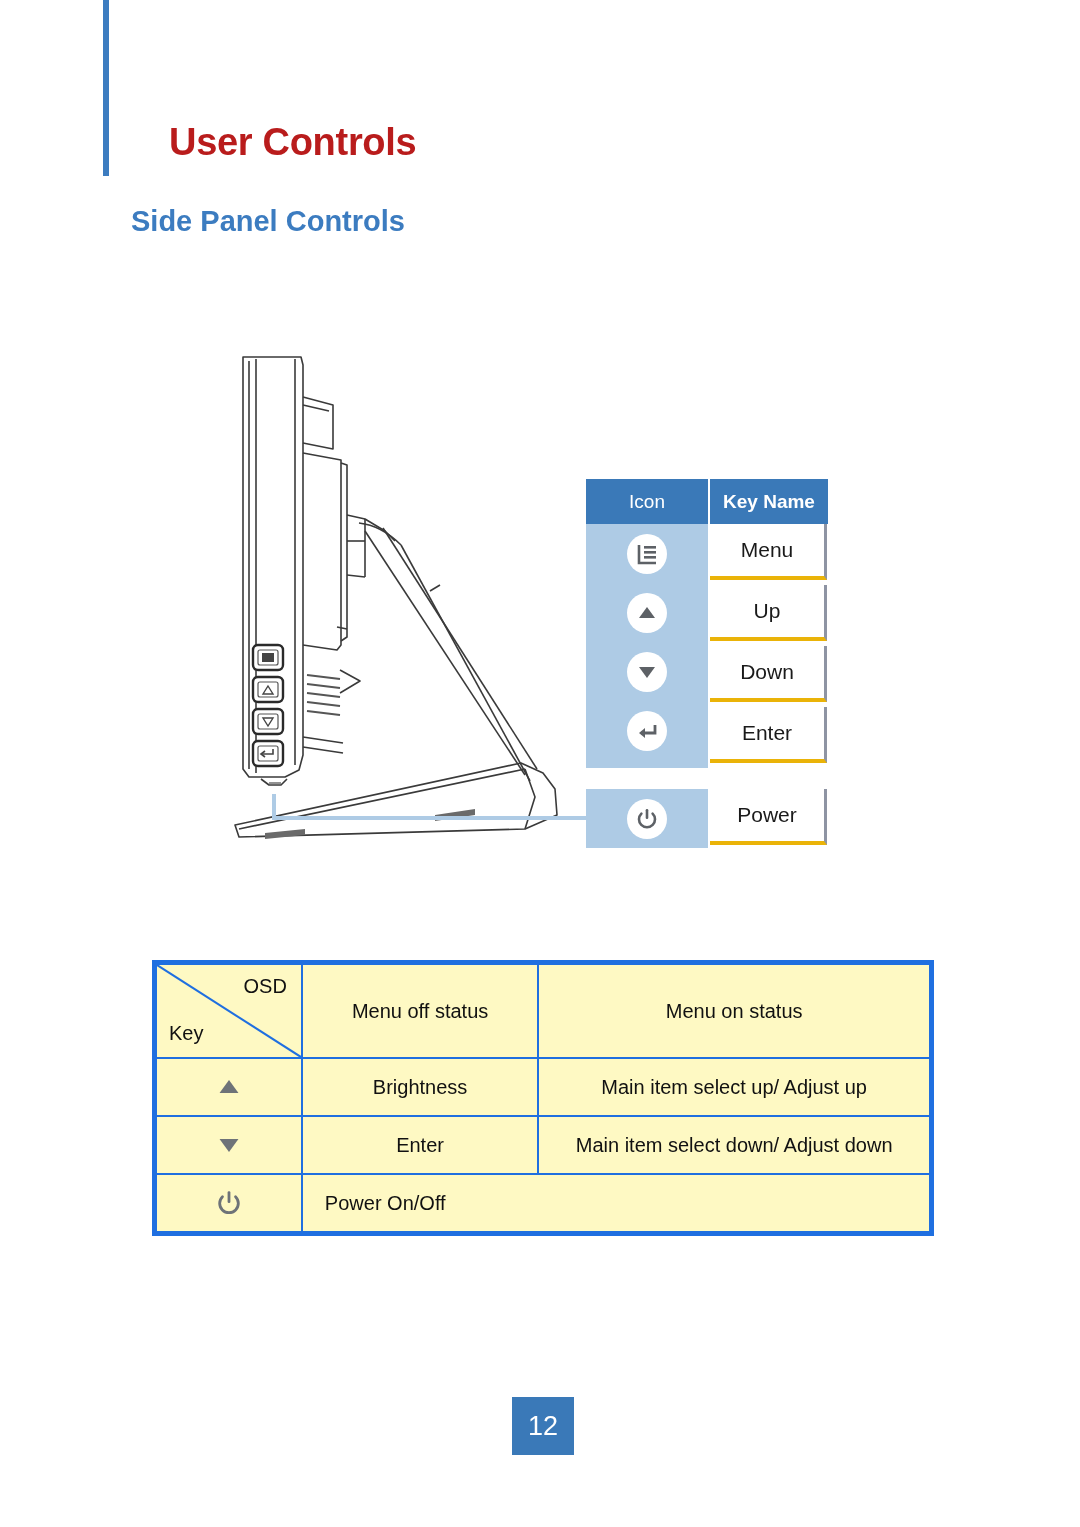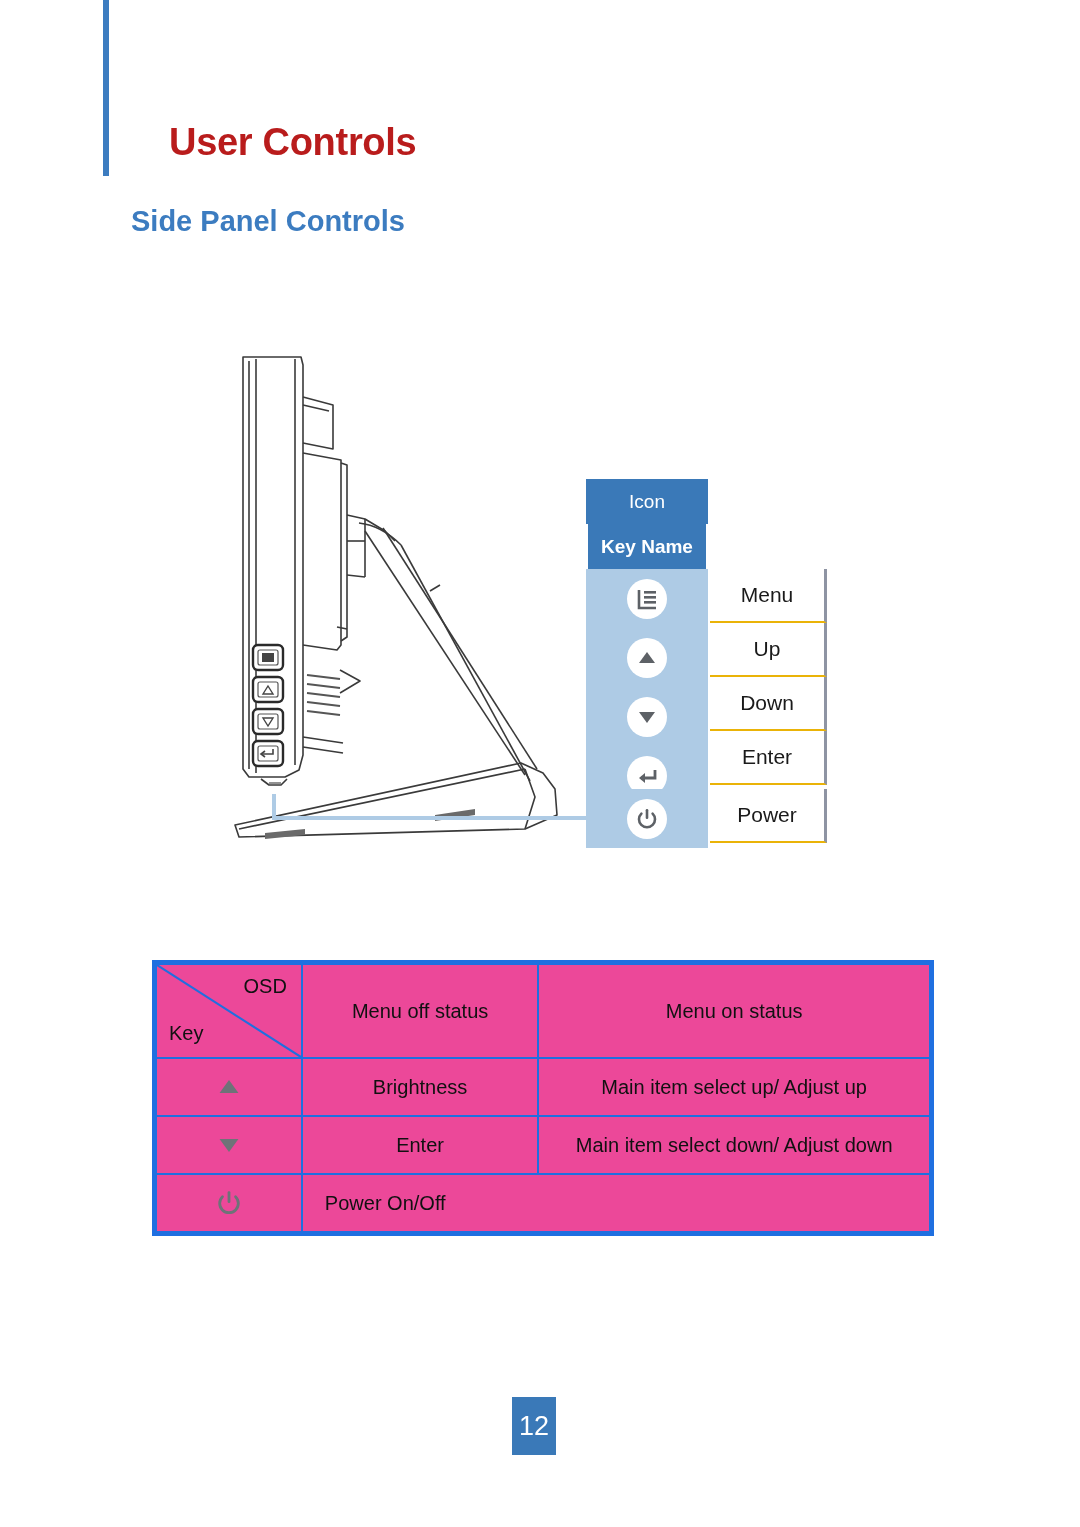--- a/index.html
+++ b/index.html
@@ -59,21 +59,20 @@
   .illustration svg { display: block; }
 
   
   .keytable {
     position: absolute;
     left: 586px;
     top: 479px;
   }
   .kt-head {
     display: flex;
-    flex-direction: column;
   }
   .kt-head .kt-h-icon,
   .kt-head .kt-h-name {
     background: #3a79b8;
     color: #ffffff;
     font-size: 19px;
     height: 45px;
     line-height: 45px;
     text-align: center;
   }
@@ -107,21 +106,22 @@
 
   .kt-namecell {
     width: 114px;
     height: 52px;
     line-height: 52px;
     text-align: center;
     font-size: 21px;
     color: #1a1a1a;
     background: #ffffff;
     border-right: 3px solid #8e94a3;
-    border-bottom: 2px solid #eab308;
+    border-bottom: 4px solid #eab308;
+    margin-bottom: 5px;
   }
 
   .kt-power {
     position: absolute;
     left: 0px;
     top: 310px;
     display: flex;
   }
   .kt-power .kt-iconcol-p {
     width: 122px;
@@ -143,21 +143,21 @@
   }
 
   
   .osdtable {
     position: absolute;
     left: 152px;
     top: 960px;
     width: 776px;
     border: 3px solid #1f6fe0;
     border-collapse: collapse;
-    background: #ec4899;
+    background: #fef9c3;
   }
   .osdtable table {
     width: 100%;
     border-collapse: collapse;
   }
   .osdtable td {
     border: 2px solid #1f6fe0;
     font-size: 20px;
     color: #111111;
     text-align: center;
@@ -195,21 +195,21 @@
     text-align: left !important;
     padding-left: 22px !important;
   }
   .icon-cell svg { display: block; margin: 0 auto; }
 
   
   .page-number {
     position: absolute;
     left: 512px;
     top: 1397px;
-    width: 44px;
+    width: 62px;
     height: 58px;
     background: #3a79b8;
     color: #ffffff;
     font-size: 27px;
     text-align: center;
     line-height: 58px;
   }
 </style>
 </head>
 <body>

